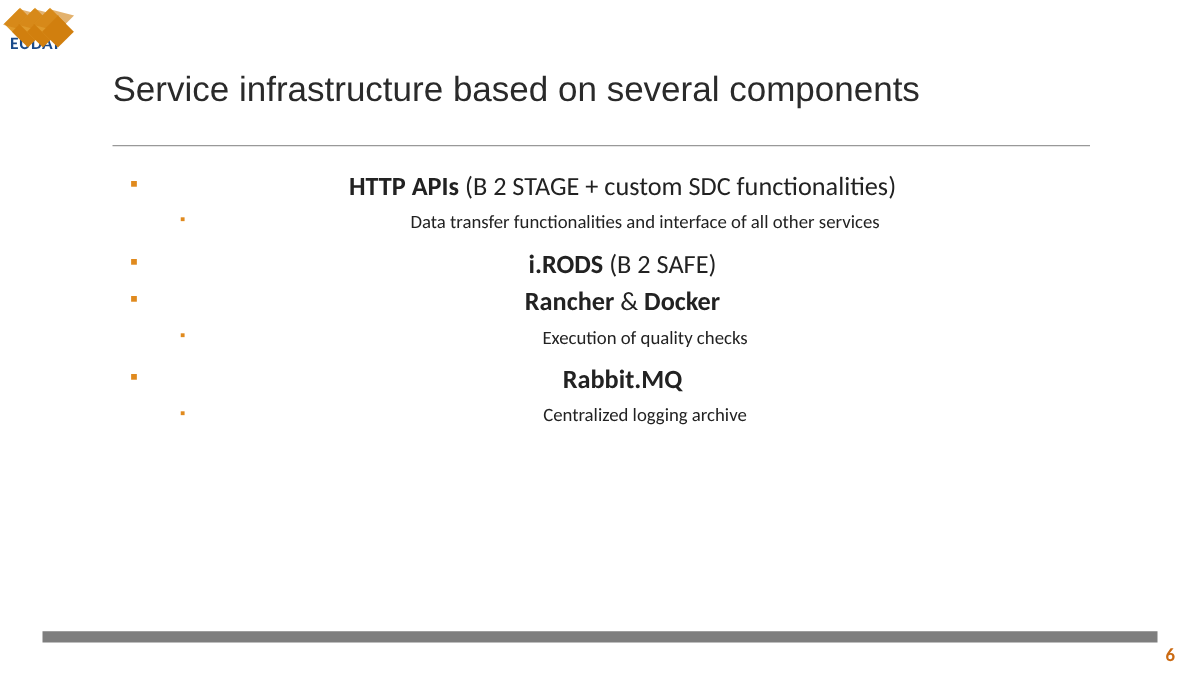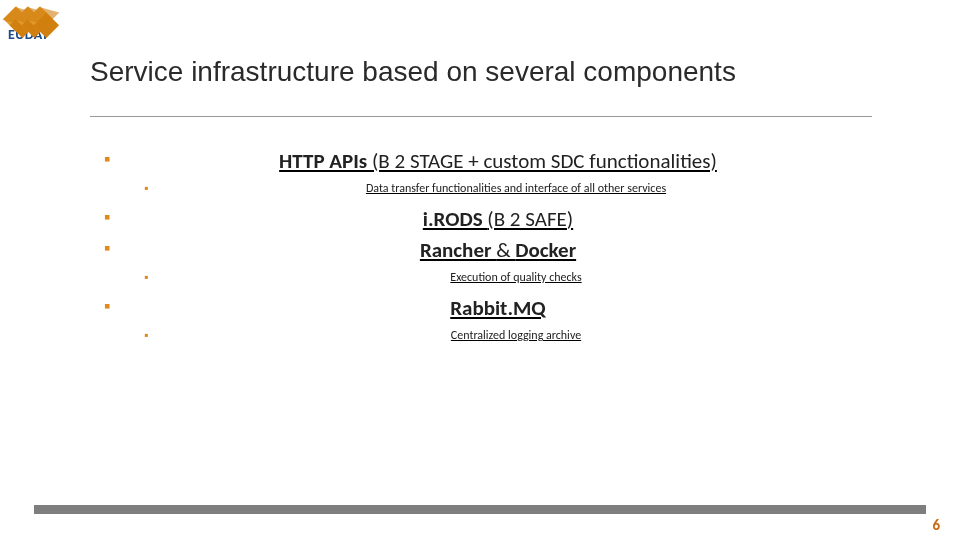--- a/index.html
+++ b/index.html
@@ -24,37 +24,37 @@
   .title {
     position: absolute; top: 56px; left: 90px;
     font-size: 28px; font-weight: 300; color: #2a2a2a;
     font-family: "Segoe UI Light", "Calibri Light", "Segoe UI", Arial, sans-serif;
   }
   .title-rule {
     position: absolute; top: 116px; left: 90px; width: 782px;
     border: none; border-top: 1px solid #999;
   }
   .content {
-    position: absolute; top: 148px; left: 104px; width: 770px; text-decoration: underline;
+    position: absolute; top: 136px; left: 104px; width: 770px;
   }
   ul { list-style: none; }
   .item1 {
     font-size: 21px; color: #222; padding-left: 18px; position: relative;
     line-height: 1.25;
   }
   .item1::before {
     content: "▪"; position: absolute; left: 0; top: 0;
     color: #e08a1e; font-size: 18px;
   }
   .item1 .bold { font-weight: 700; }
   .sub {
     margin: 7px 0 10px 40px;
   }
   .item2 {
-    font-size: 12px; color: #222; padding-left: 14px; position: relative;
+    font-size: 15px; color: #222; padding-left: 14px; position: relative;
     line-height: 1.25;
   }
   .item2::before {
     content: "▪"; position: absolute; left: 0; top: 0;
     color: #e08a1e; font-size: 12px;
   }
   .group { margin-bottom: 4px; }
   .footer-bar {
     position: absolute; left: 34px; right: 34px; bottom: 26px; height: 9px;
     background: #7e7e7e;

